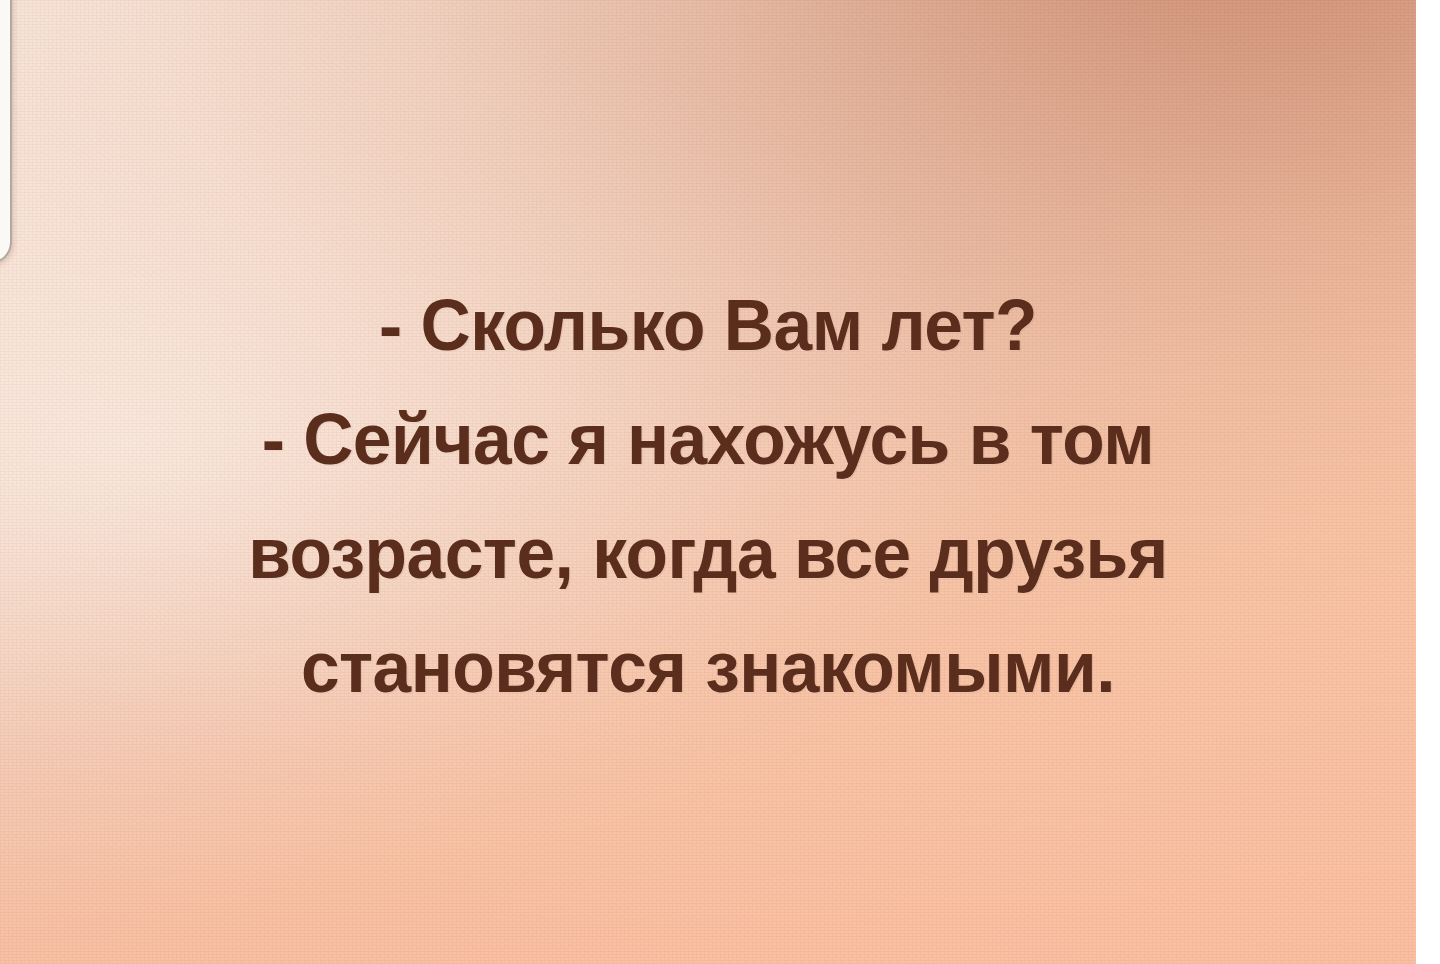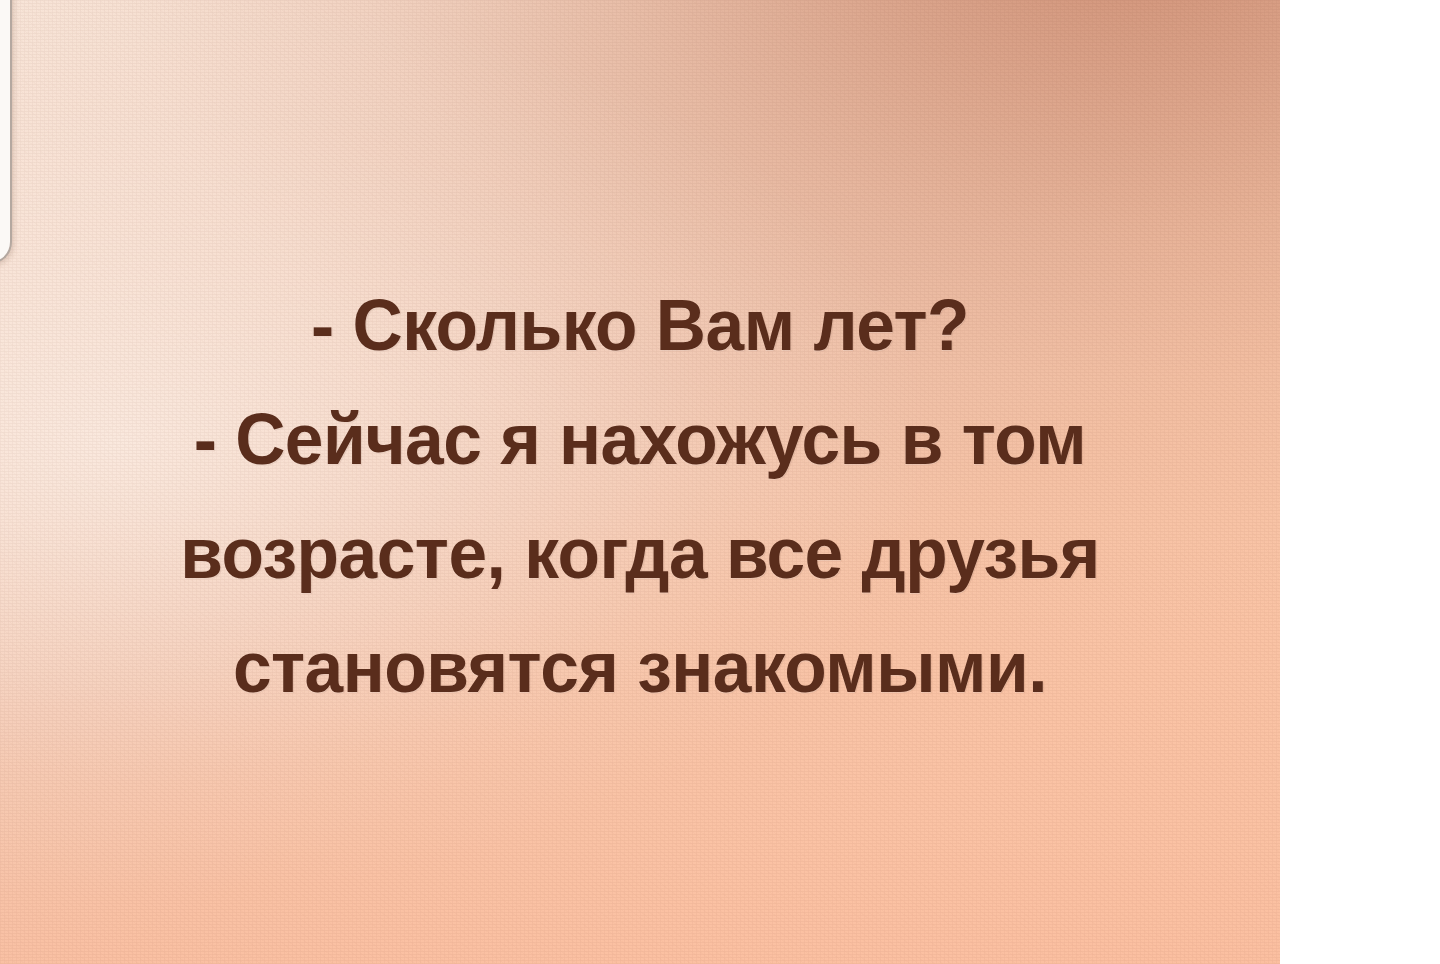--- a/index.html
+++ b/index.html
@@ -11,21 +11,21 @@
   body {
     width: 1440px;
     height: 964px;
     overflow: hidden;
     font-family: "Liberation Sans", "DejaVu Sans", sans-serif;
   }
 
   
   #card {
     position: relative;
-    width: 1280px;
+    width: 1416px;
     height: 964px;
     overflow: hidden;
     background-color: #ef4444;
     isolation: isolate;
   }
 
   
   .bg-layer {
     position: absolute;
     inset: 0;

